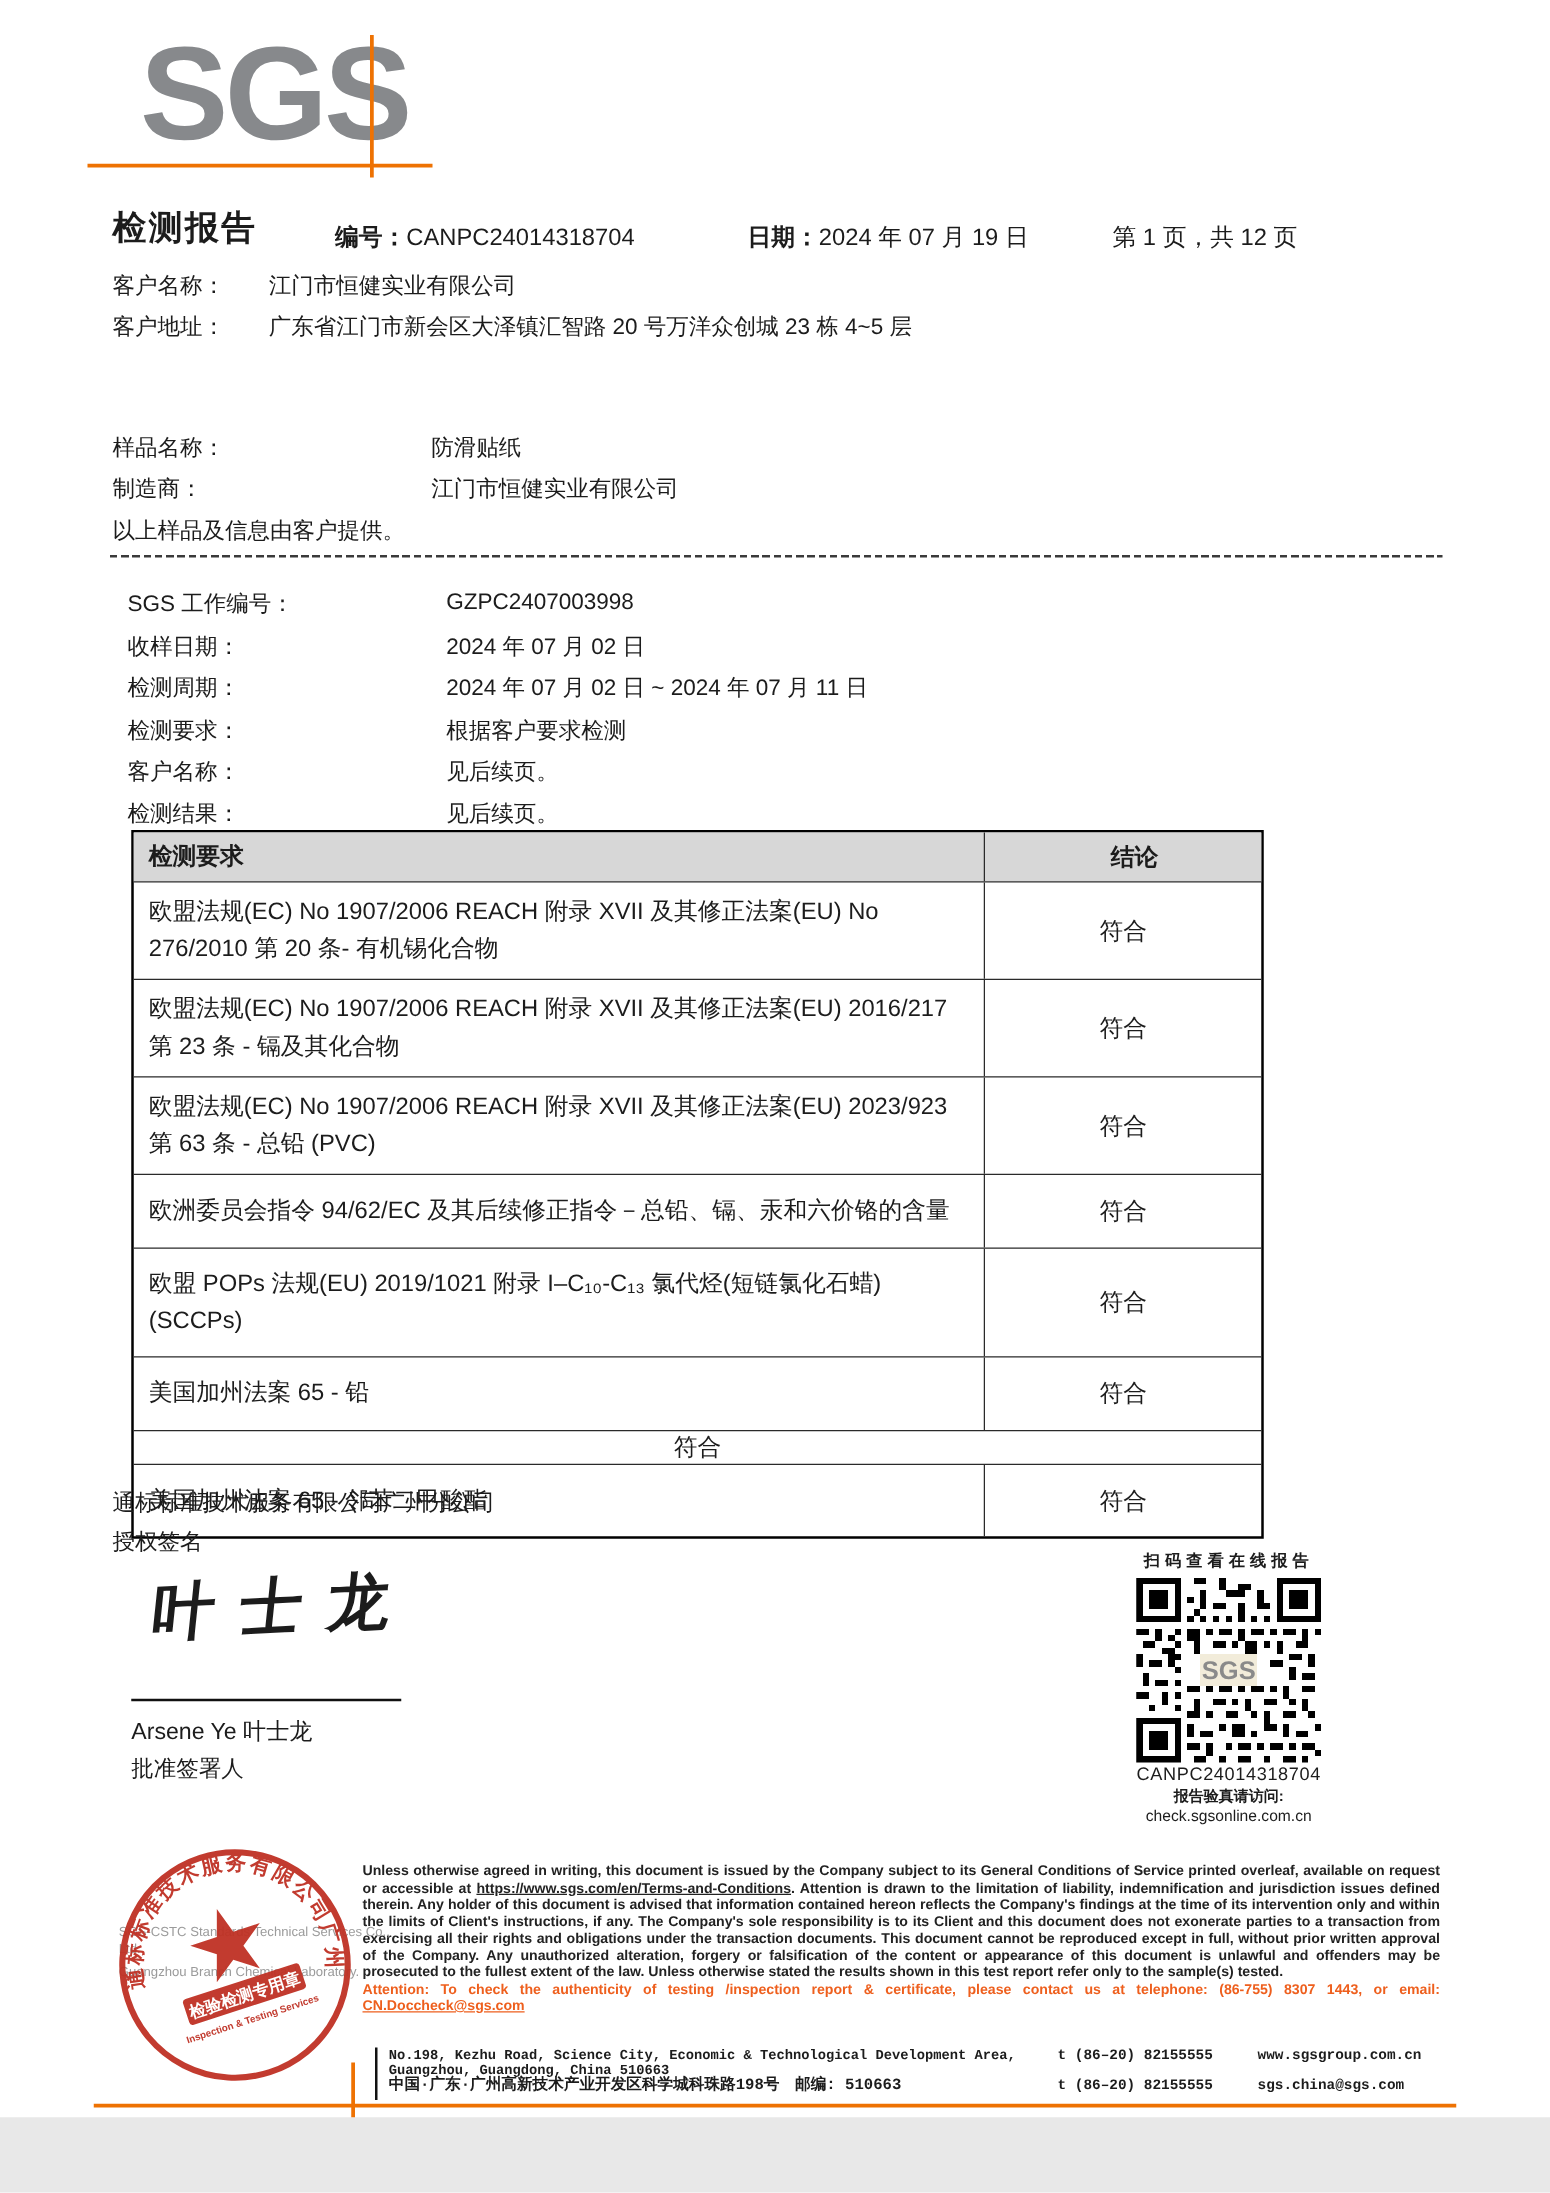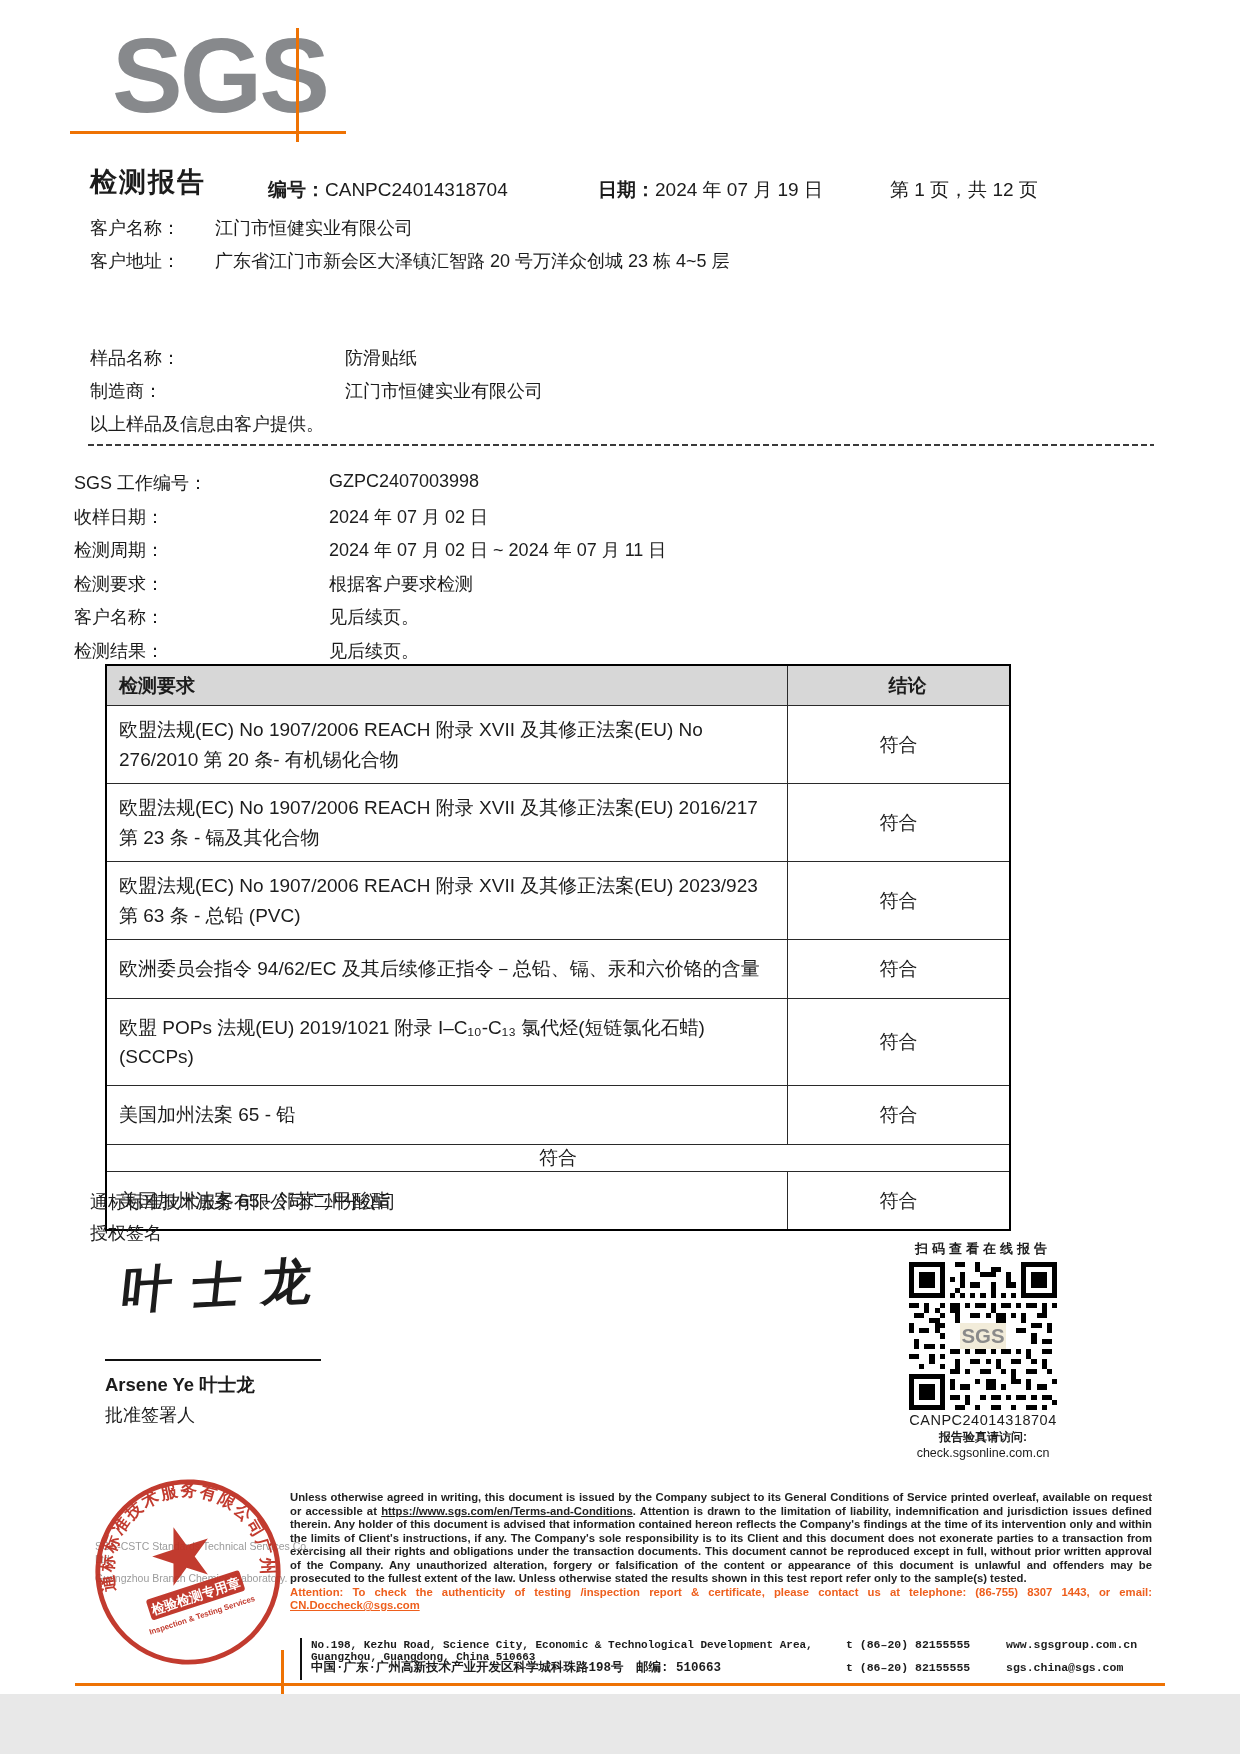--- a/index.html
+++ b/index.html
@@ -25,40 +25,40 @@
   .kv { display:flex; align-items:flex-start; font-size:18px; }
   .kl { flex:0 0 125px; }
   .kl-wide { flex:0 0 255px; }
   .client { left:90px; top:216px; width:1070px; }
   .client .kv { height:33px; }
   .sampleinfo { left:90px; top:346px; width:1070px; }
   .sampleinfo .kv { height:33px; }
   .sample-note { left:90px; top:412px; font-size:18px; }
   .dashline { left:88px; top:444px; width:1066px; height:2px;
     background:repeating-linear-gradient(90deg,#3a3a3a 0 6px,transparent 6px 9px); }
-  .job { left:74px; top:471px; width:1070px; }
+  .job { left:102px; top:471px; width:1070px; }
   .job .kv { height:33.5px; }
 
   
   .rt { left:105px; top:664px; width:906px; border:2px solid #000; }
   .rt-row { display:flex; border-top:1.5px solid #2a2a2a; }
   .rt-row:first-child { border-top:none;gap:18px; }
   .rt-req { width:681px; border-right:1.5px solid #2a2a2a; padding:9px 12px; font-size:19px; line-height:1.55; }
   .rt-con { flex:1; display:flex; align-items:center; justify-content:center; font-size:19px; }
   .rt-head { background:#d7d7d7; font-weight:bold; }
   .rt-head .rt-req { padding:5px 12px; }
   .rt-tall .rt-req { padding:14px 12px; }
 
   
   .sig-company { left:90px; top:1190px; font-size:18px; }
   .sig-label { left:90px; top:1221px; font-size:18px; }
   .sig-script { left:122px; top:1252px; font-size:50px; font-weight:600; letter-spacing:20px;
     transform:rotate(-3deg) skewX(-9deg); font-family:"DejaVu Serif","Liberation Serif",serif; }
   .sig-line { left:105px; top:1359px; width:216px; height:2px; background:#111; }
-  .sig-name { left:105px; top:1372px; font-size:18.5px;font-weight:bold; }
+  .sig-name { left:105px; top:1372px; font-size:18.5px; }
   .sig-role { left:105px; top:1403px; font-size:18px; }
 
   
   .qrblock { left:893px; top:1240px; width:180px; text-align:center; }
   .qr-caption { font-size:13px; letter-spacing:4px; font-weight:600; }
   .qrblock svg { display:block; margin:4px auto 2px; }
   .qr-code { font-size:14.5px; letter-spacing:0.5px; }
   .qr-verify { font-size:12px; font-weight:600; margin-top:1px; }
   .qr-url { font-size:12.5px; }
 

